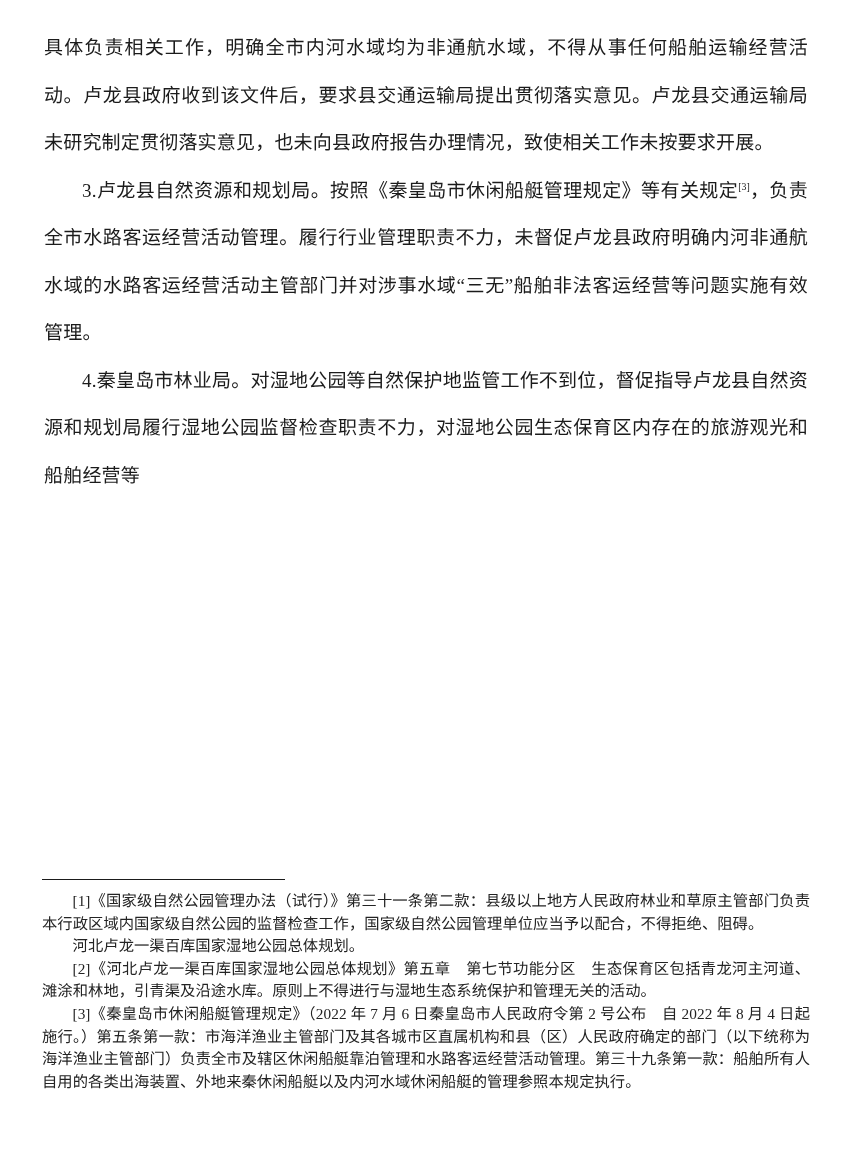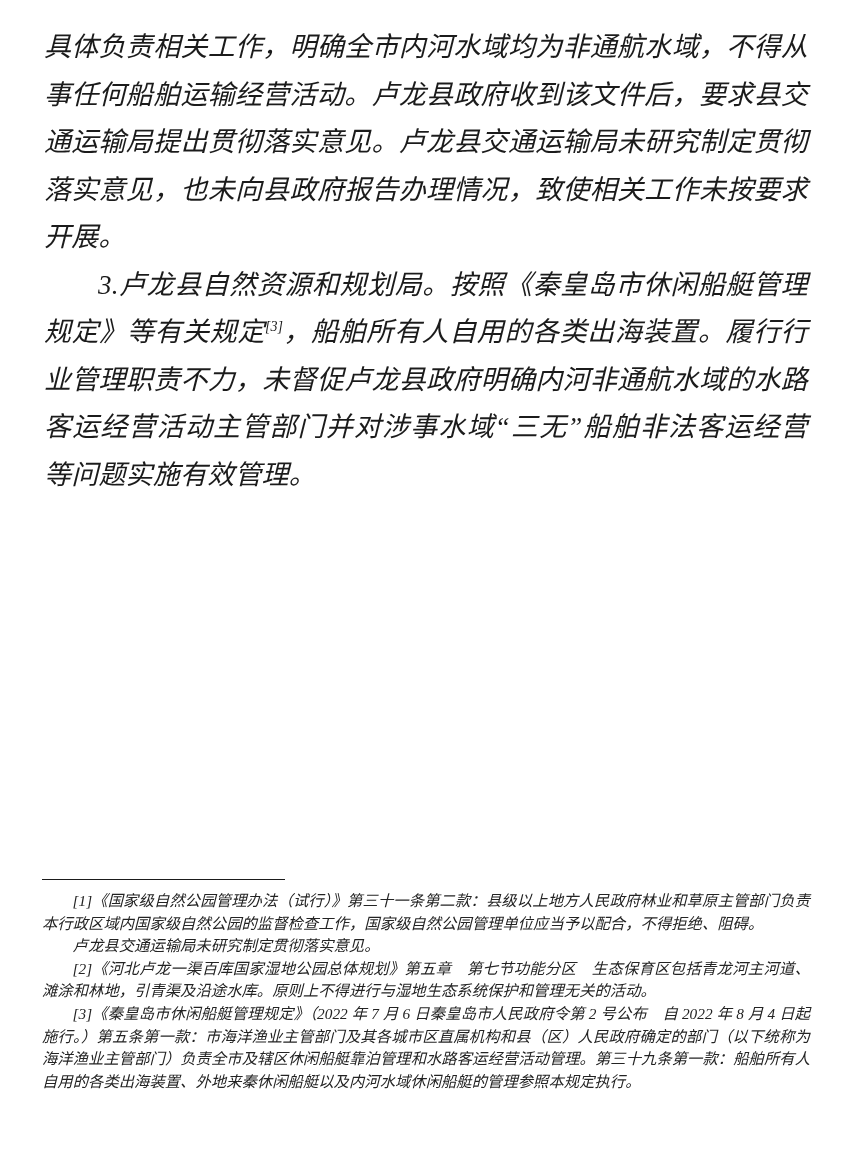--- a/index.html
+++ b/index.html
@@ -28,28 +28,27 @@
   
   .body-block {
     position: absolute;
     left: 44px;
     top: 24px;
     width: 764px;
   }
 
   .para {
     margin: 0 0 0 0;
-    font-size: 27px;
+    font-size: 19px;
     line-height: 47.5px;
     text-align: justify;
     text-justify: inter-ideograph;
     letter-spacing: 0.2px;
     color: #1b1b1b;
     text-indent: 0;
-    font-style: italic;
   }
 
   .para.indent {
     text-indent: 2em;
   }
 
   .para + .para {
     margin-top: 0px;
   }
 
@@ -79,49 +78,49 @@
 
   .fn-para {
     margin: 0;
     font-size: 15.3px;
     line-height: 22.6px;
     text-align: justify;
     text-justify: inter-ideograph;
     color: #232323;
     text-indent: 2em;
     letter-spacing: 0.05px;
-    font-style: italic;
   }
 
   .fn-para .lead {
     letter-spacing: 0;
   }
 </style>
 </head>
 <body>
 
 <div class="page">
 
   <div class="body-block">
 
     <p class="para">具体负责相关工作，明确全市内河水域均为非通航水域，不得从事任何船舶运输经营活动。卢龙县政府收到该文件后，要求县交通运输局提出贯彻落实意见。卢龙县交通运输局未研究制定贯彻落实意见，也未向县政府报告办理情况，致使相关工作未按要求开展。</p>
 
 
-    <p class="para indent"><span>3.</span><span>卢龙县自然资源和规划局。</span><span>按照《秦皇岛市休闲船艇管理规定》等有关规定</span><sup class="fn">[3]</sup><span>，船舶所有人自用的各类出海装置。履行行业管理职责不力，未督促卢龙县政府明确内河非通航水域的水路客运经营活动主管部门并对涉事水域“三无”船舶非法客运经营等问题实施有效管理。</span></p>
+    <p class="para indent"><span>3.</span><span>卢龙县自然资源和规划局。</span><span>按照《秦皇岛市休闲船艇管理规定》等有关规定</span><sup class="fn">[3]</sup><span>，负责全市水路客运经营活动管理。履行行业管理职责不力，未督促卢龙县政府明确内河非通航水域的水路客运经营活动主管部门并对涉事水域“三无”船舶非法客运经营等问题实施有效管理。</span></p>
 
+    <p class="para indent"><span>4.</span><span>秦皇岛市林业局。</span><span>对湿地公园等自然保护地监管工作不到位，督促指导卢龙县自然资源和规划局履行湿地公园监督检查职责不力，对湿地公园生态保育区内存在的旅游观光和船舶经营等</span></p>
 
   </div>
 
   <div class="footnote-rule"></div>
 
   <div class="footnotes">
 
     <p class="fn-para"><span class="lead">[1]</span><span>《国家级自然公园管理办法（试行）》第三十一条第二款：县级以上地方人民政府林业和草原主管部门负责本行政区域内国家级自然公园的监督检查工作，国家级自然公园管理单位应当予以配合，不得拒绝、阻碍。</span></p>
 
-    <p class="fn-para"><span class="lead"></span><span>卢龙县交通运输局未研究制定贯彻落实意见。</span></p>
+    <p class="fn-para"><span class="lead"></span><span>河北卢龙一渠百库国家湿地公园总体规划。</span></p>
 
     <p class="fn-para"><span class="lead">[2]</span><span>《河北卢龙一渠百库国家湿地公园总体规划》第五章　第七节功能分区　生态保育区包括青龙河主河道、滩涂和林地，引青渠及沿途水库。原则上不得进行与湿地生态系统保护和管理无关的活动。</span></p>
 
     <p class="fn-para"><span class="lead">[3]</span><span>《秦皇岛市休闲船艇管理规定》（2022 年 7 月 6 日秦皇岛市人民政府令第 2 号公布　自 2022 年 8 月 4 日起施行。）第五条第一款：市海洋渔业主管部门及其各城市区直属机构和县（区）人民政府确定的部门（以下统称为海洋渔业主管部门）负责全市及辖区休闲船艇靠泊管理和水路客运经营活动管理。第三十九条第一款：船舶所有人自用的各类出海装置、外地来秦休闲船艇以及内河水域休闲船艇的管理参照本规定执行。</span></p>
 
   </div>
 
 </div>
 
 </body></html>

